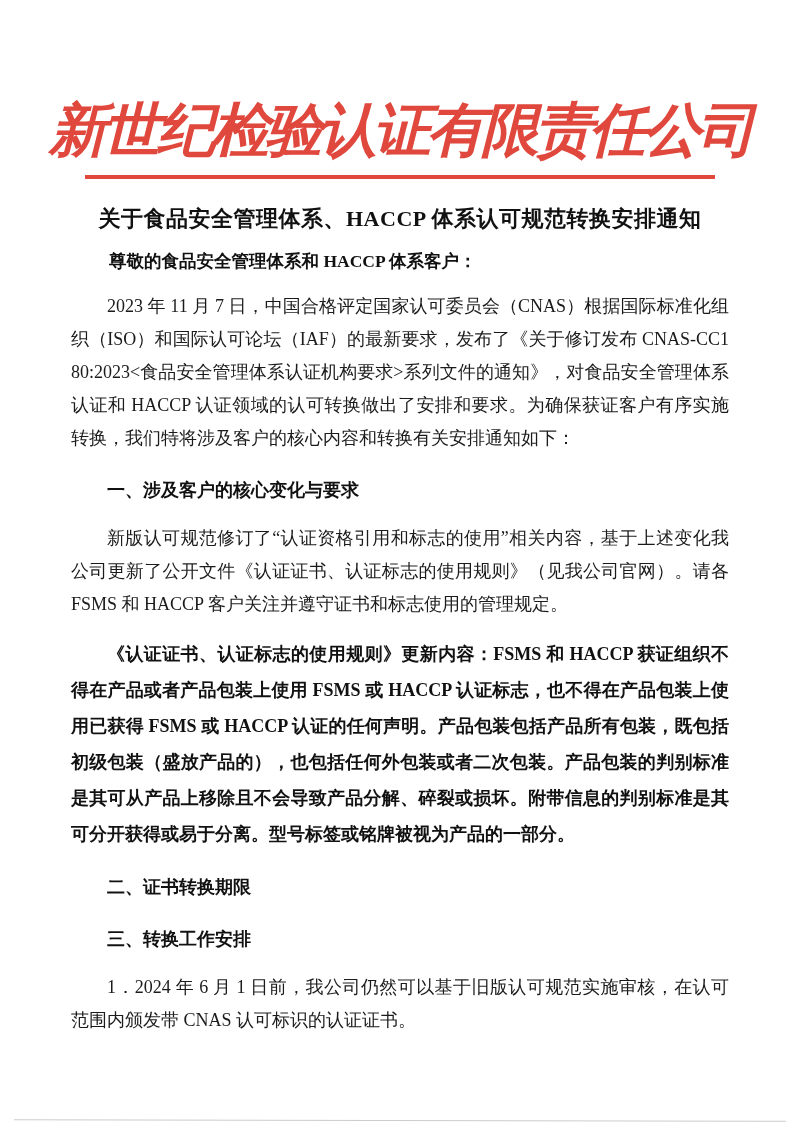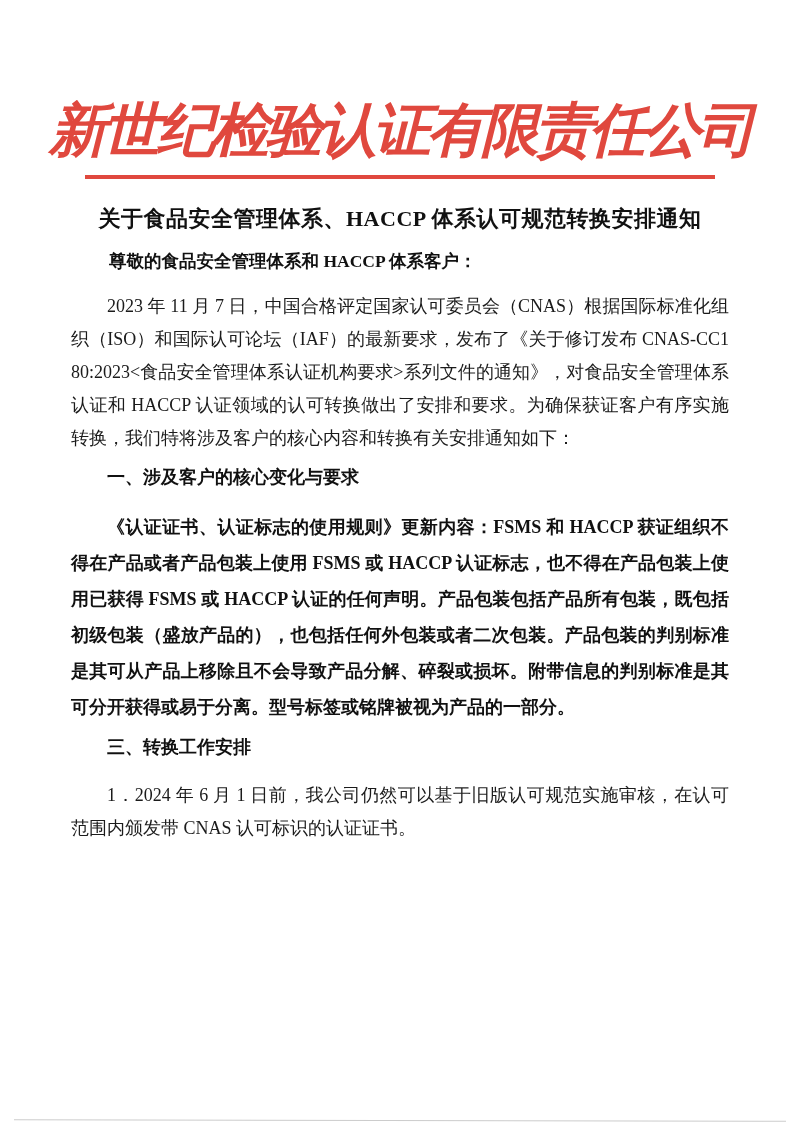--- a/index.html
+++ b/index.html
@@ -55,21 +55,21 @@
   .para {
     margin: 15px 0 0 0;
     font-size: 18px;
     line-height: 33px;
     text-align: justify;
     text-indent: 2em;
     color: #1b1b1b;
     word-break: break-all;
   }
   .para.heading {
-    margin-top: 6px;
+    margin-top: 19px;
     font-weight: 700;
     text-align: left;
     color: #111111;
   }
   .para.bold {
     font-weight: 700;
     line-height: 36px;
     color: #111111;
   }
   .page-edge-shadow {
@@ -92,21 +92,23 @@
     <div class="letterhead-underline"></div>
   </div>
 
   <div class="doc-title">关于食品安全管理体系、HACCP 体系认可规范转换安排通知</div>
 
   <div class="salutation">尊敬的食品安全管理体系和 HACCP 体系客户：</div>
 
   <div class="doc-body">
     <div class="para">2023 年 11 月 7 日，中国合格评定国家认可委员会（CNAS）根据国际标准化组织（ISO）和国际认可论坛（IAF）的最新要求，发布了《关于修订发布 CNAS-CC180:2023&lt;食品安全管理体系认证机构要求&gt;系列文件的通知》，对食品安全管理体系认证和 HACCP 认证领域的认可转换做出了安排和要求。为确保获证客户有序实施转换，我们特将涉及客户的核心内容和转换有关安排通知如下：</div>
     <div class="para heading">一、涉及客户的核心变化与要求</div>
+    <div class="para">新版认可规范修订了“认证资格引用和标志的使用”相关内容，基于上述变化我公司更新了公开文件《认证证书、认证标志的使用规则》（见我公司官网）。请各 FSMS 和 HACCP 客户关注并遵守证书和标志使用的管理规定。</div>
     <div class="para bold">《认证证书、认证标志的使用规则》更新内容：FSMS 和 HACCP 获证组织不得在产品或者产品包装上使用 FSMS 或 HACCP 认证标志，也不得在产品包装上使用已获得 FSMS 或 HACCP 认证的任何声明。产品包装包括产品所有包装，既包括初级包装（盛放产品的），也包括任何外包装或者二次包装。产品包装的判别标准是其可从产品上移除且不会导致产品分解、碎裂或损坏。附带信息的判别标准是其可分开获得或易于分离。型号标签或铭牌被视为产品的一部分。</div>
+    <div class="para heading">二、证书转换期限</div>
     <div class="para heading">三、转换工作安排</div>
     <div class="para">1．2024 年 6 月 1 日前，我公司仍然可以基于旧版认可规范实施审核，在认可范围内颁发带 CNAS 认可标识的认证证书。</div>
 
   </div>
 
   <div class="page-edge-shadow"></div>
 
 </div>
 
 </body></html>

